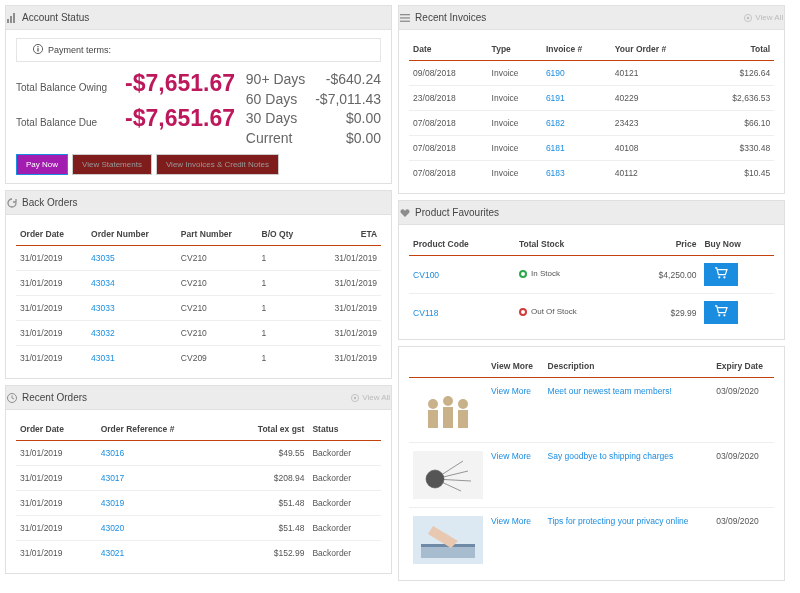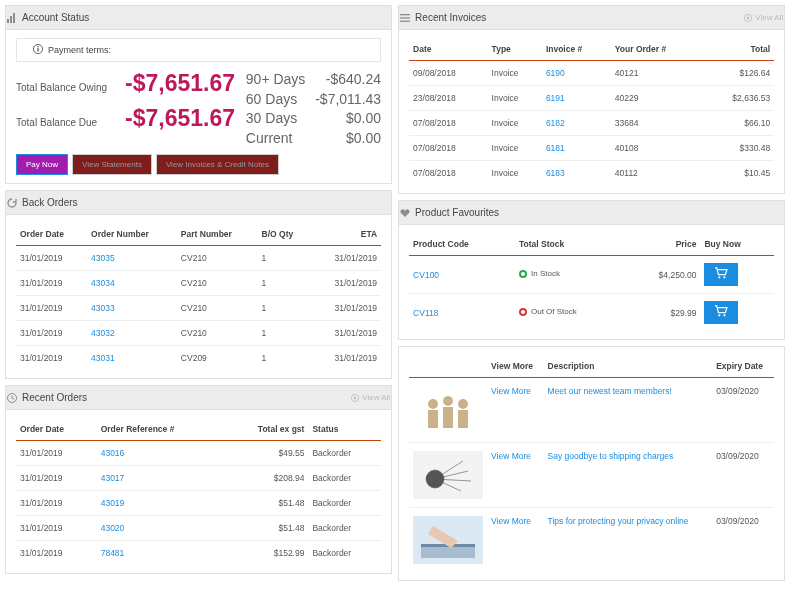--- a/index.html
+++ b/index.html
@@ -298,21 +298,21 @@
                 <td>Backorder</td>
               </tr>
               <tr>
                 <td>31/01/2019</td>
                 <td><span class="link">43020</span></td>
                 <td class="right">$51.48</td>
                 <td>Backorder</td>
               </tr>
               <tr>
                 <td>31/01/2019</td>
-                <td><span class="link">78481</span></td>
+                <td><span class="link">43021</span></td>
                 <td class="right">$152.99</td>
                 <td>Backorder</td>
               </tr>
             </tbody>
         </table>
       </div>
     </div>
 
   </div>
 
@@ -361,21 +361,21 @@
                 <td>23/08/2018</td>
                 <td>Invoice</td>
                 <td><span class="link">6191</span></td>
                 <td>40229</td>
                 <td class="right">$2,636.53</td>
               </tr>
               <tr>
                 <td>07/08/2018</td>
                 <td>Invoice</td>
                 <td><span class="link">6182</span></td>
-                <td>33684</td>
+                <td>23423</td>
                 <td class="right">$66.10</td>
               </tr>
               <tr>
                 <td>07/08/2018</td>
                 <td>Invoice</td>
                 <td><span class="link">6181</span></td>
                 <td>40108</td>
                 <td class="right">$330.48</td>
               </tr>
               <tr>

